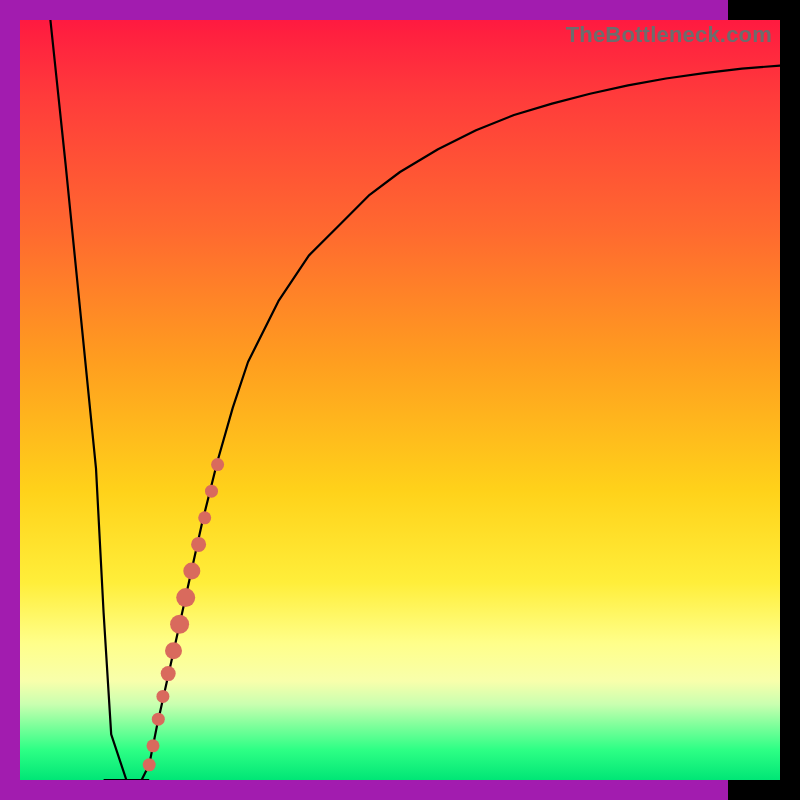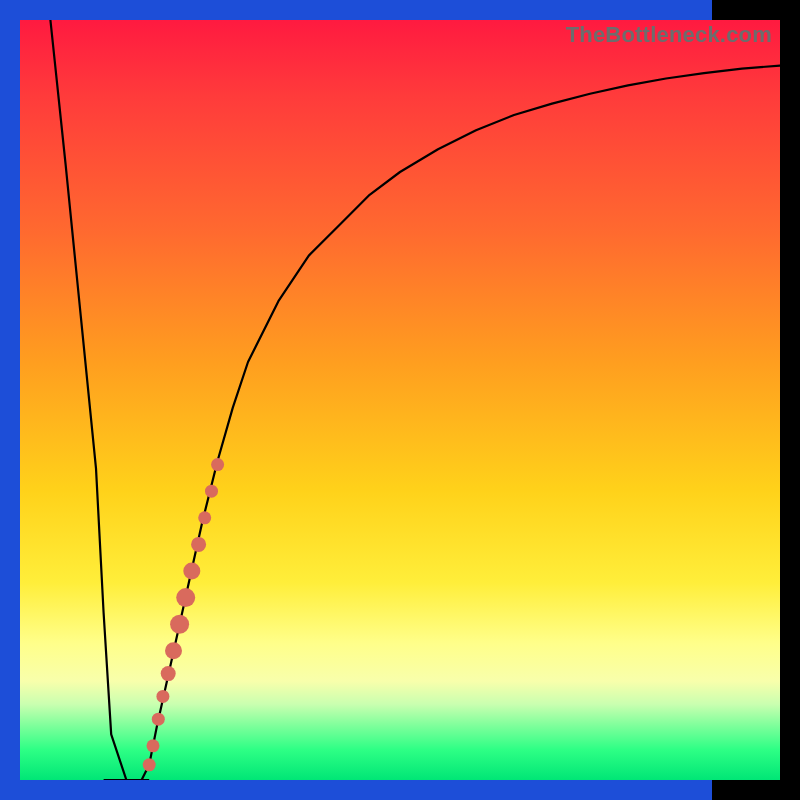--- a/index.html
+++ b/index.html
@@ -9,21 +9,22 @@
     height: 800px;
     background: #000;
     overflow: hidden;
   }
   .frame {
     position: absolute;
     left: 0;
     top: 0;
     width: 712px;
     height: 800px;
-    background: #1d4ed8;
+    background: #a21caf;
+    padding-left: 16px;
   }
   .plot-area {
     position: absolute;
     left: 20px;
     top: 20px;
     width: 760px;
     height: 760px;
     
     background: linear-gradient(
       to bottom,

